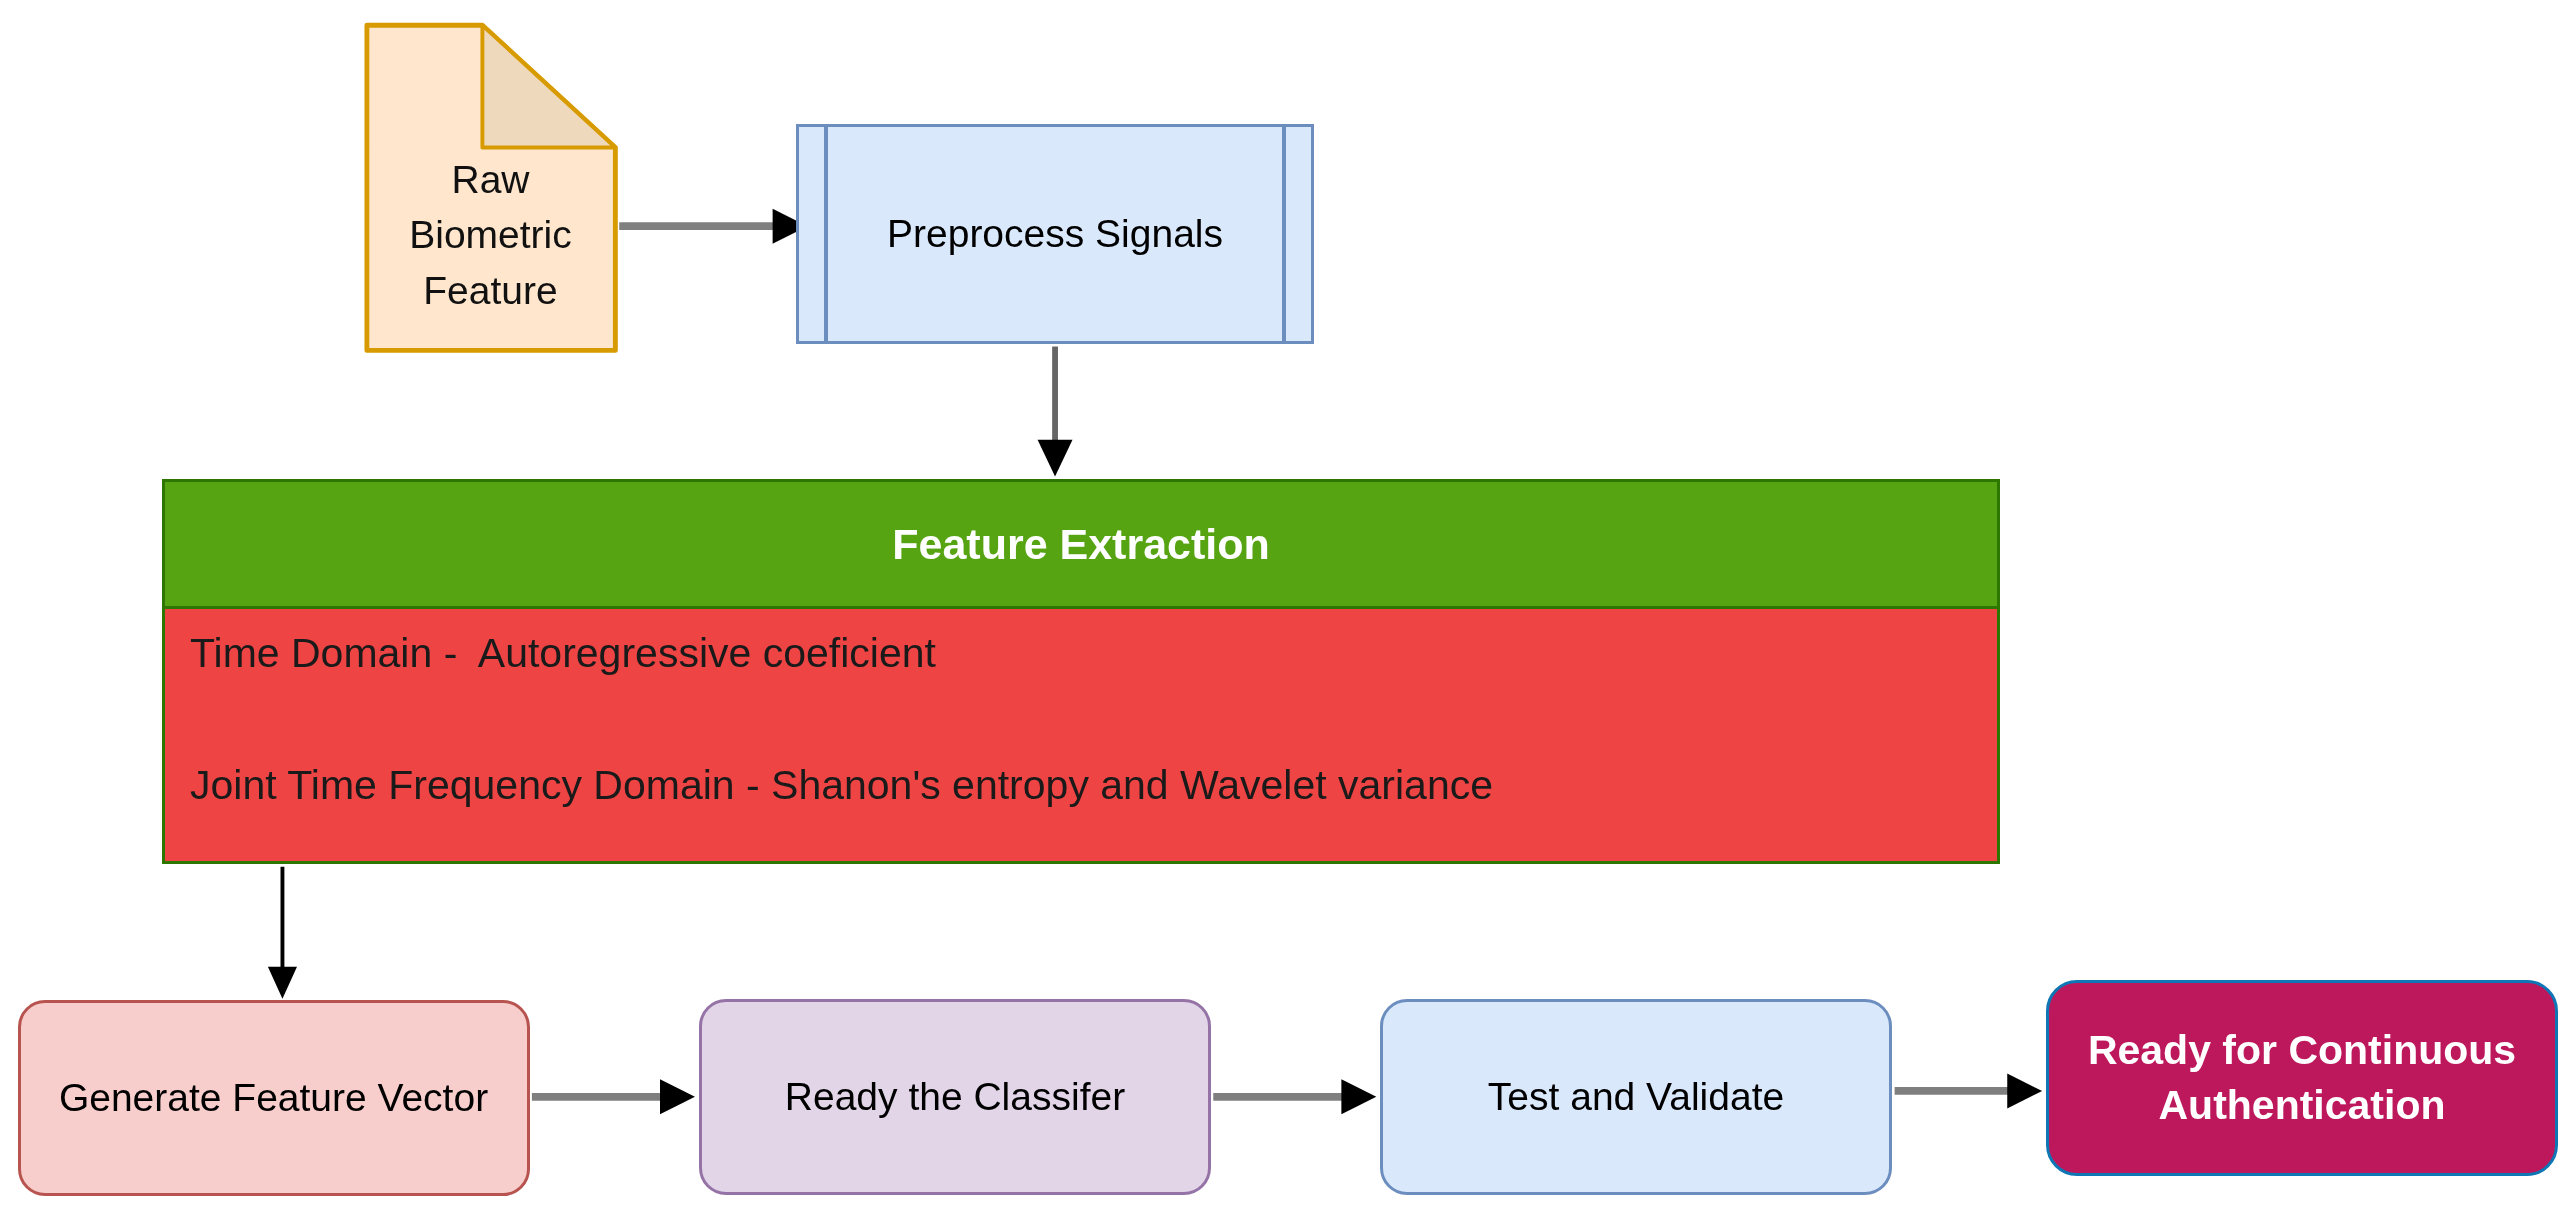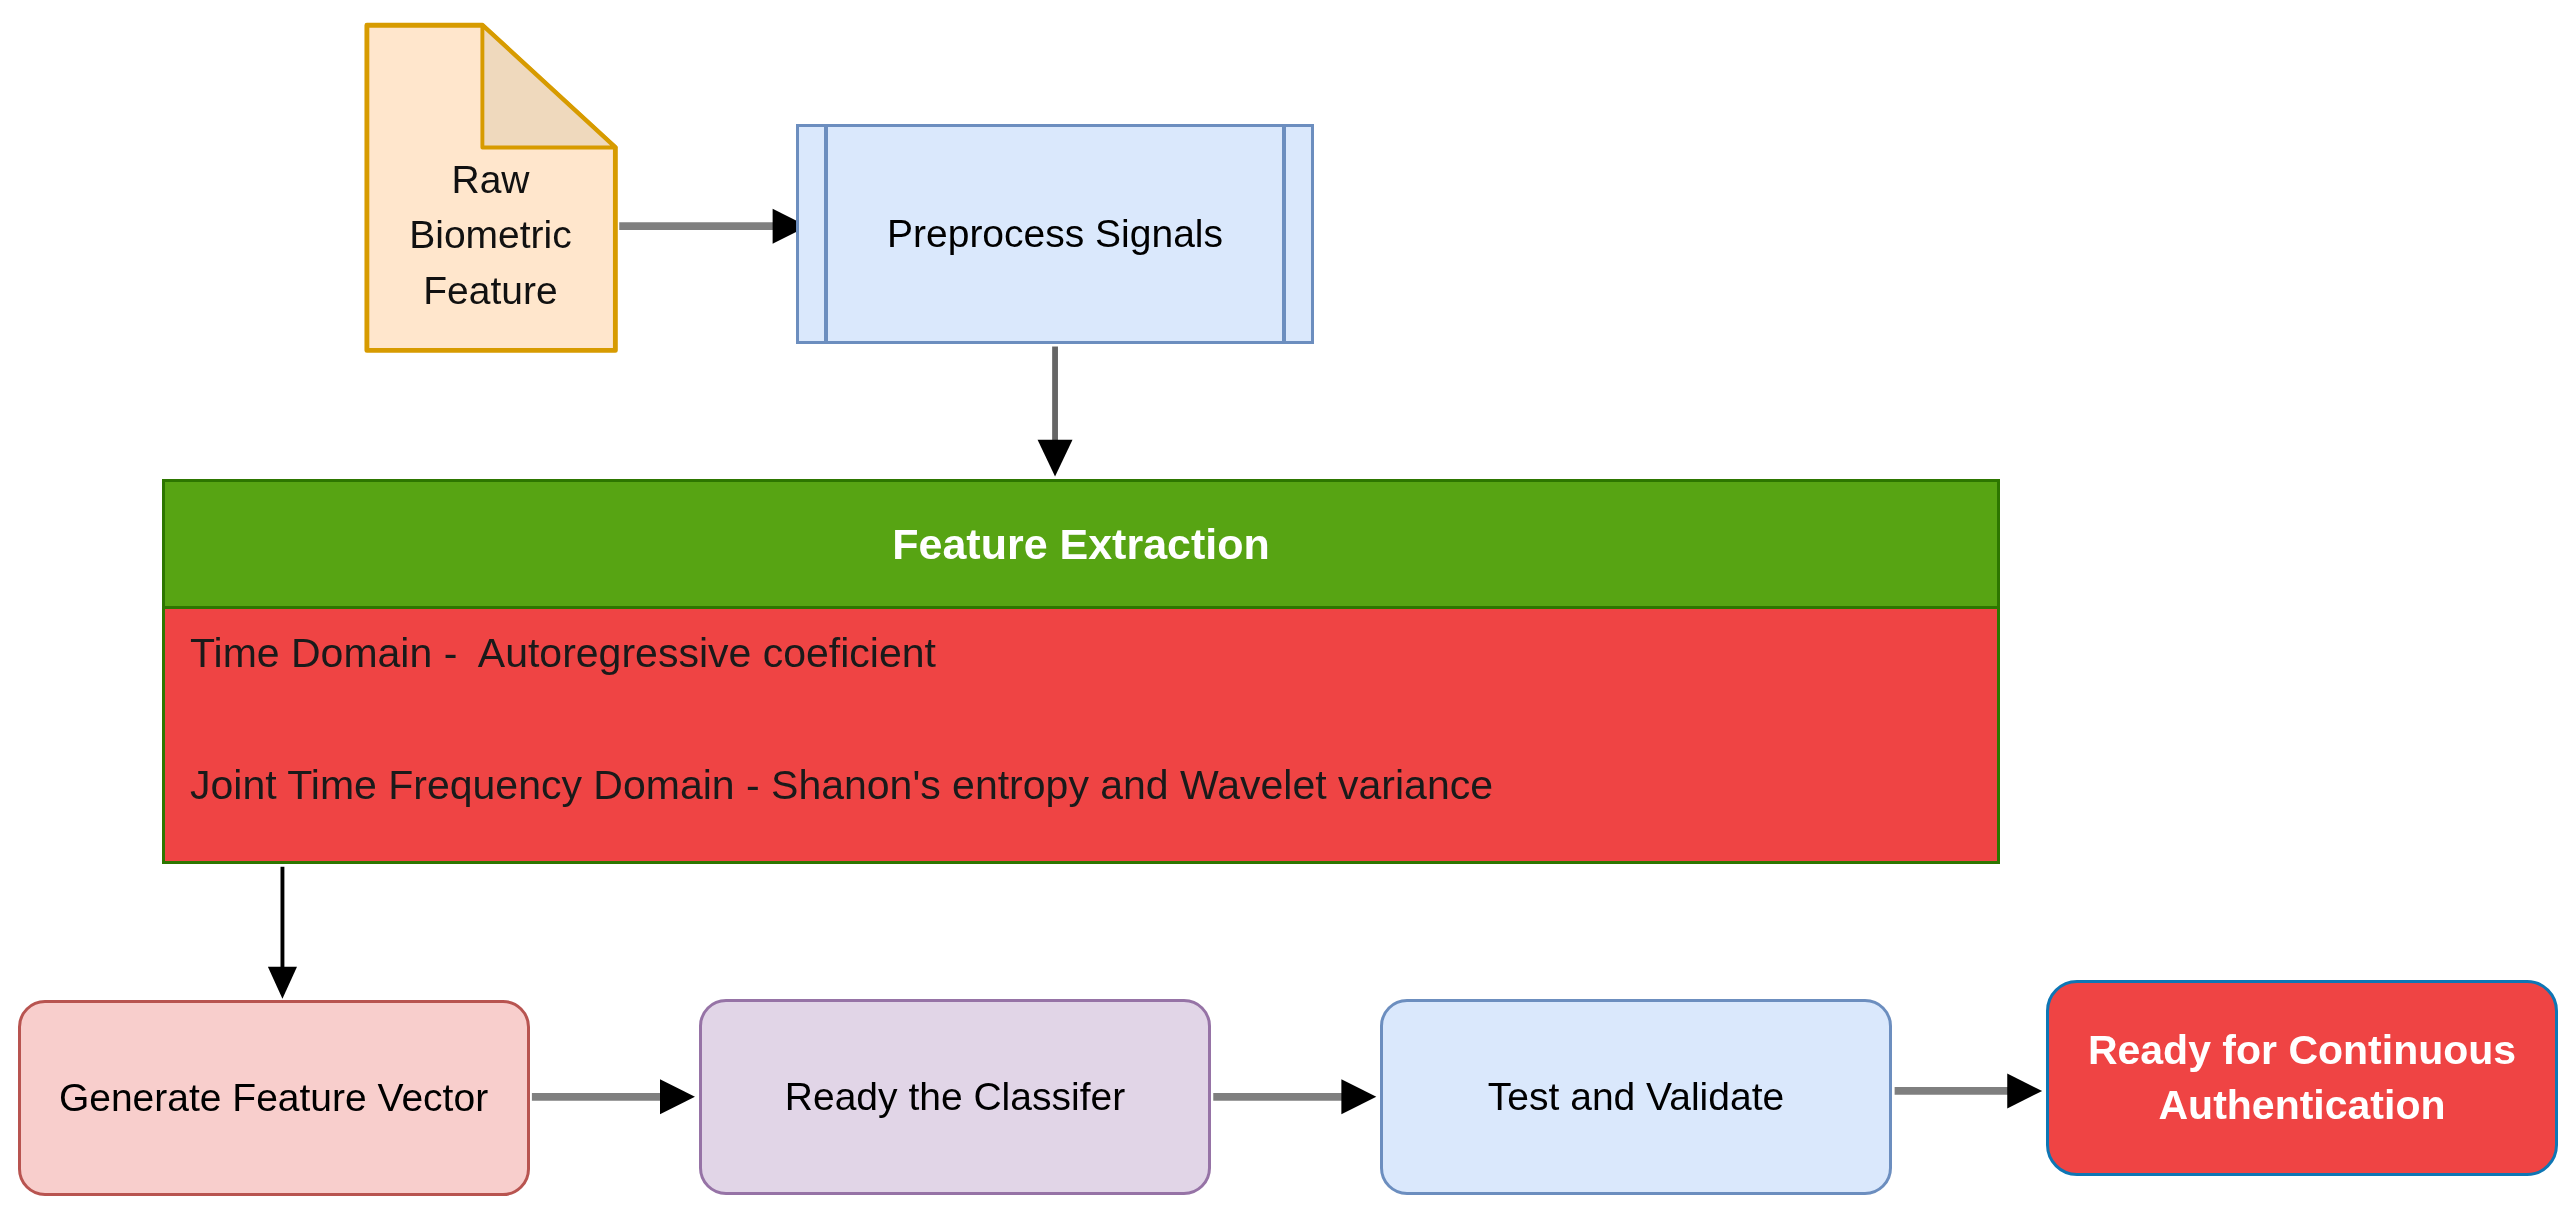--- a/index.html
+++ b/index.html
@@ -107,21 +107,21 @@
     background: #E1D5E7;
     border: 3.9px solid #9673A6;
   }
   #test-box {
     left: 1380px; top: 999px;
     background: #DAE8FC;
     border: 3.9px solid #6C8EBF;
   }
   #ready-box {
     left: 2046px; top: 980px;
-    background: #ef4444;
+    background: #be185d;
     border: 3.9px solid #0E76B4;
     border-radius: 31px;
     color: #ffffff;
     font-weight: bold;
     font-size: 41px;
     line-height: 1.35;
   }
 </style>
 </head>
 <body>

